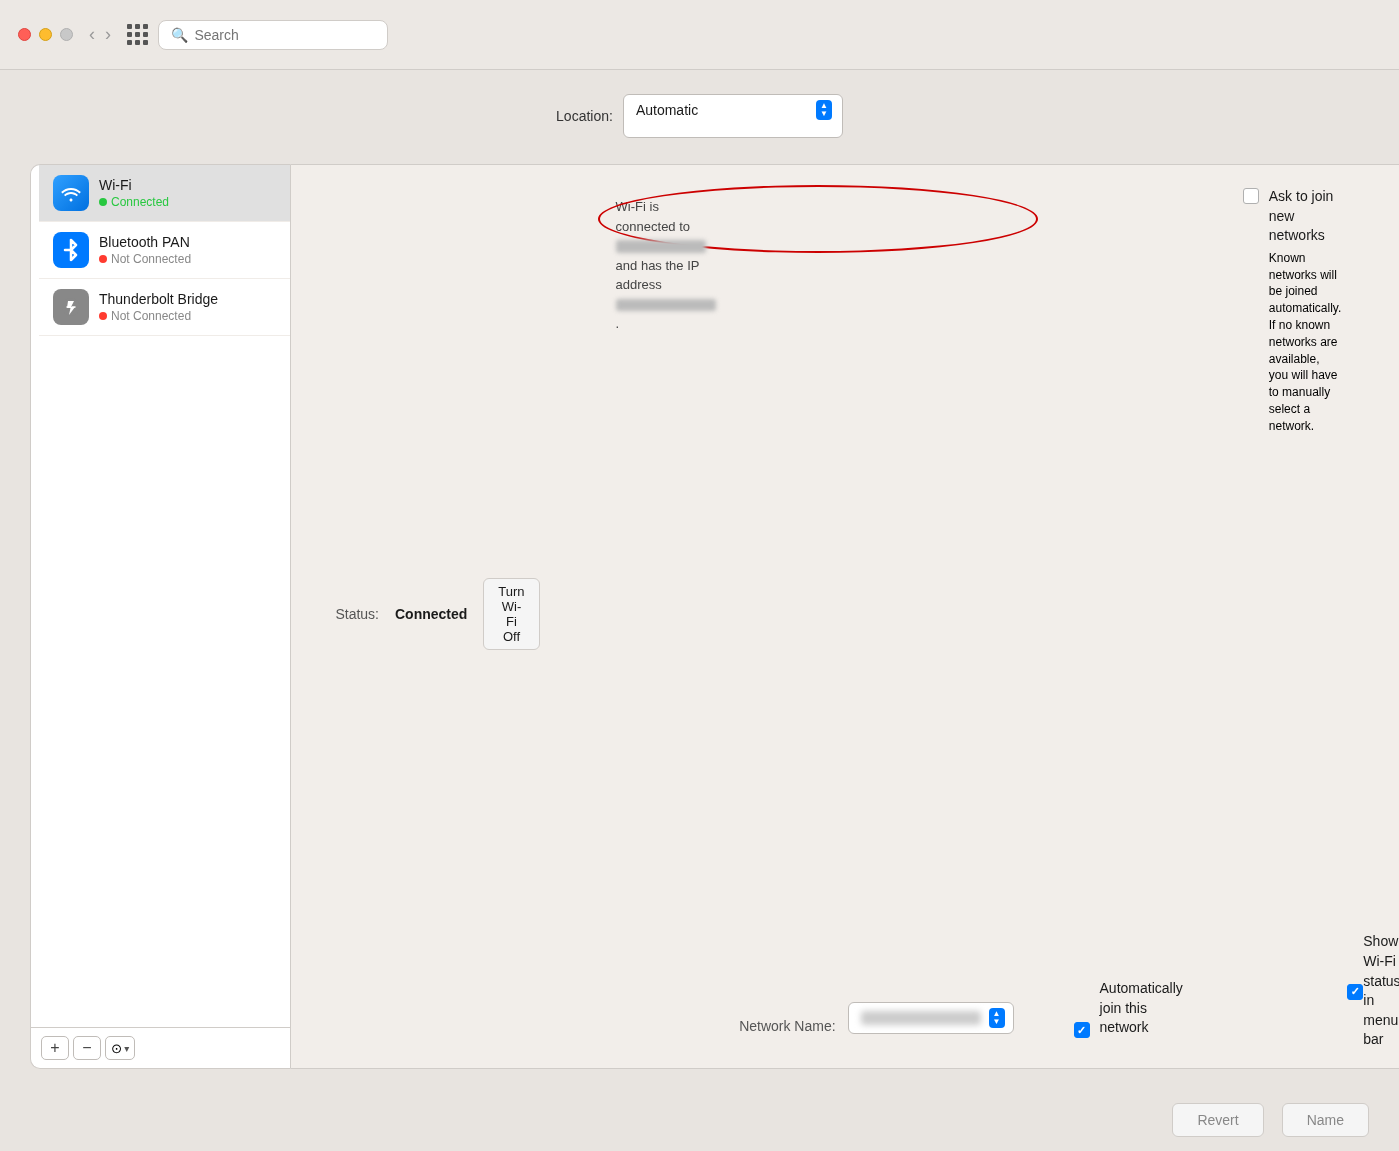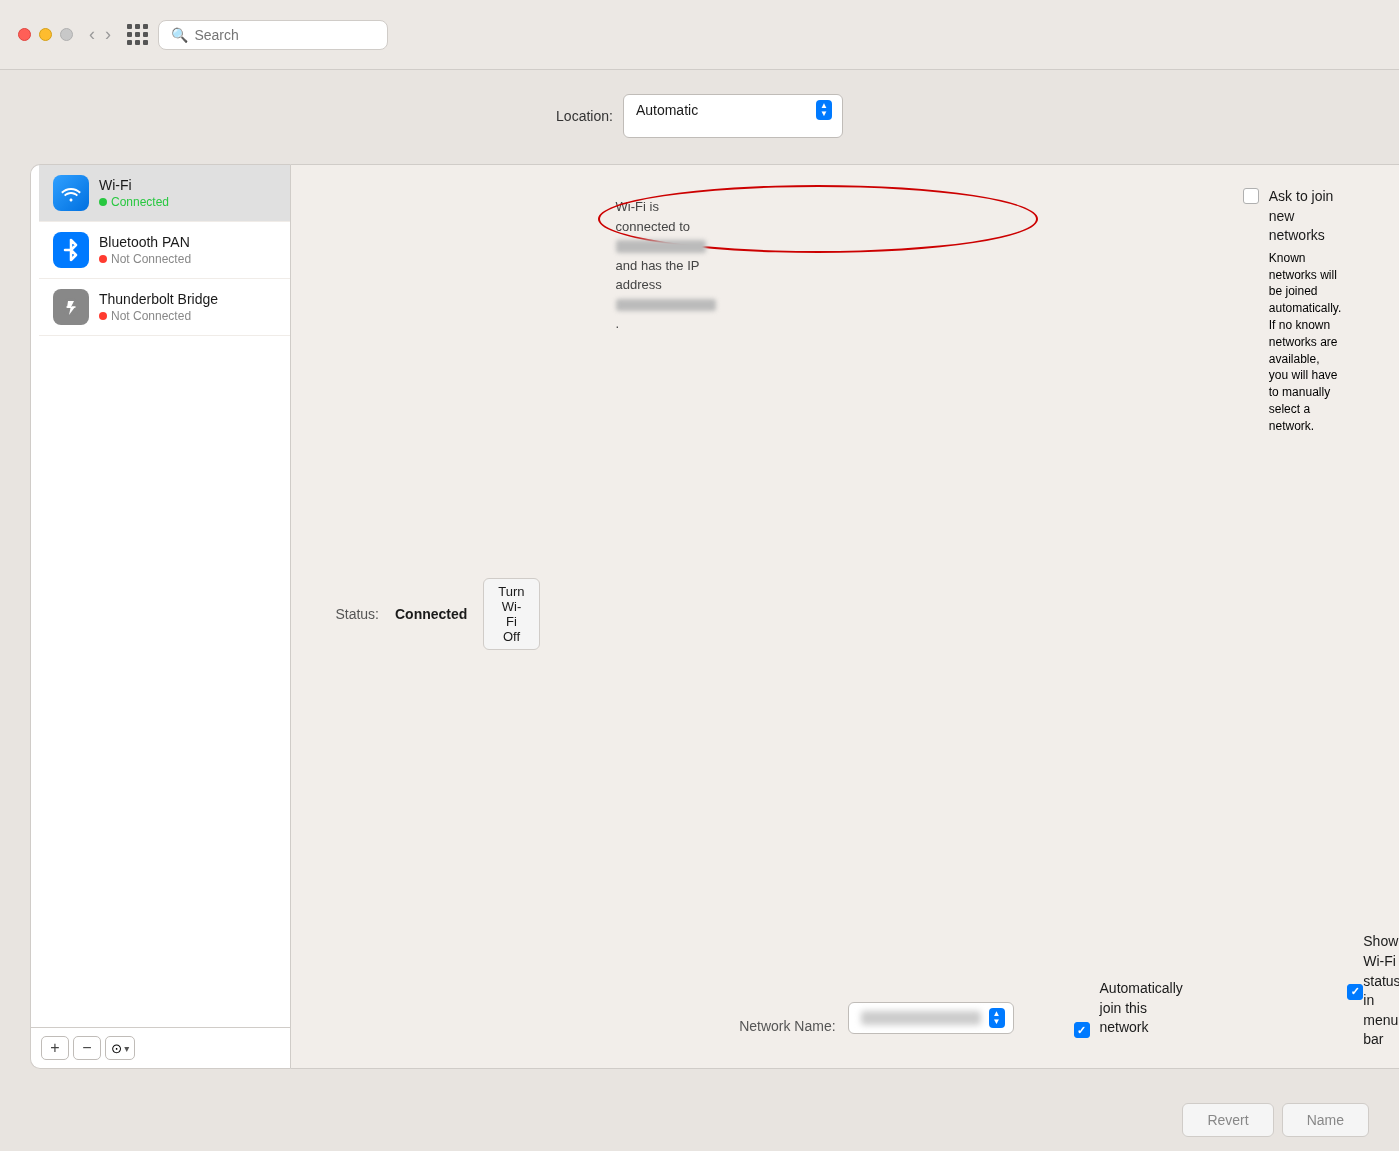--- a/index.html
+++ b/index.html
@@ -477,21 +477,21 @@
       cursor: pointer;
       display: flex;
       align-items: center;
       justify-content: center;
     }
 
     
     .window-footer {
       display: flex;
       justify-content: flex-end;
-      gap: 8px;
+      gap: 18px;
       padding: 14px 30px;
       flex-shrink: 0;
     }
 
     .footer-action-btn {
       background: #f5f5f5;
       border: 1px solid #d0ccc8;
       border-radius: 6px;
       padding: 8px 24px;
       font-size: 14px;

